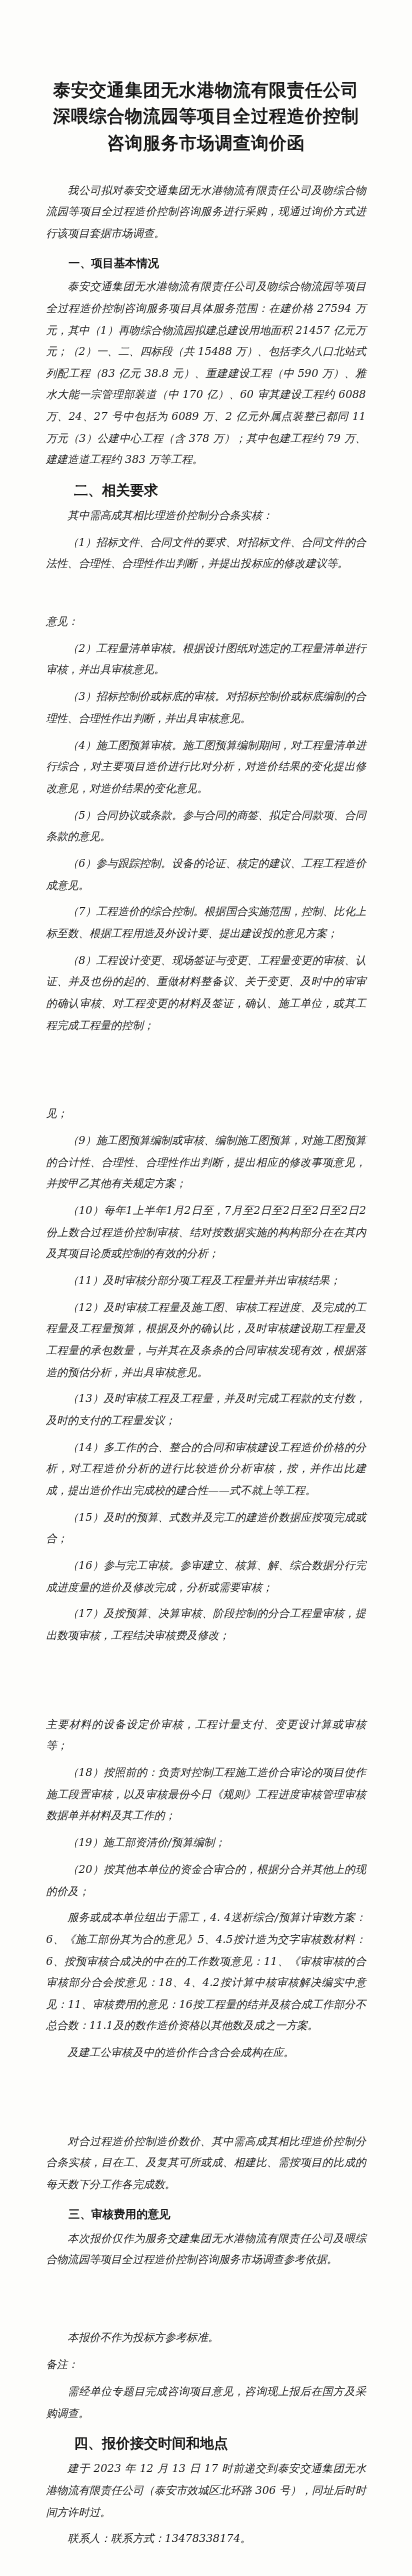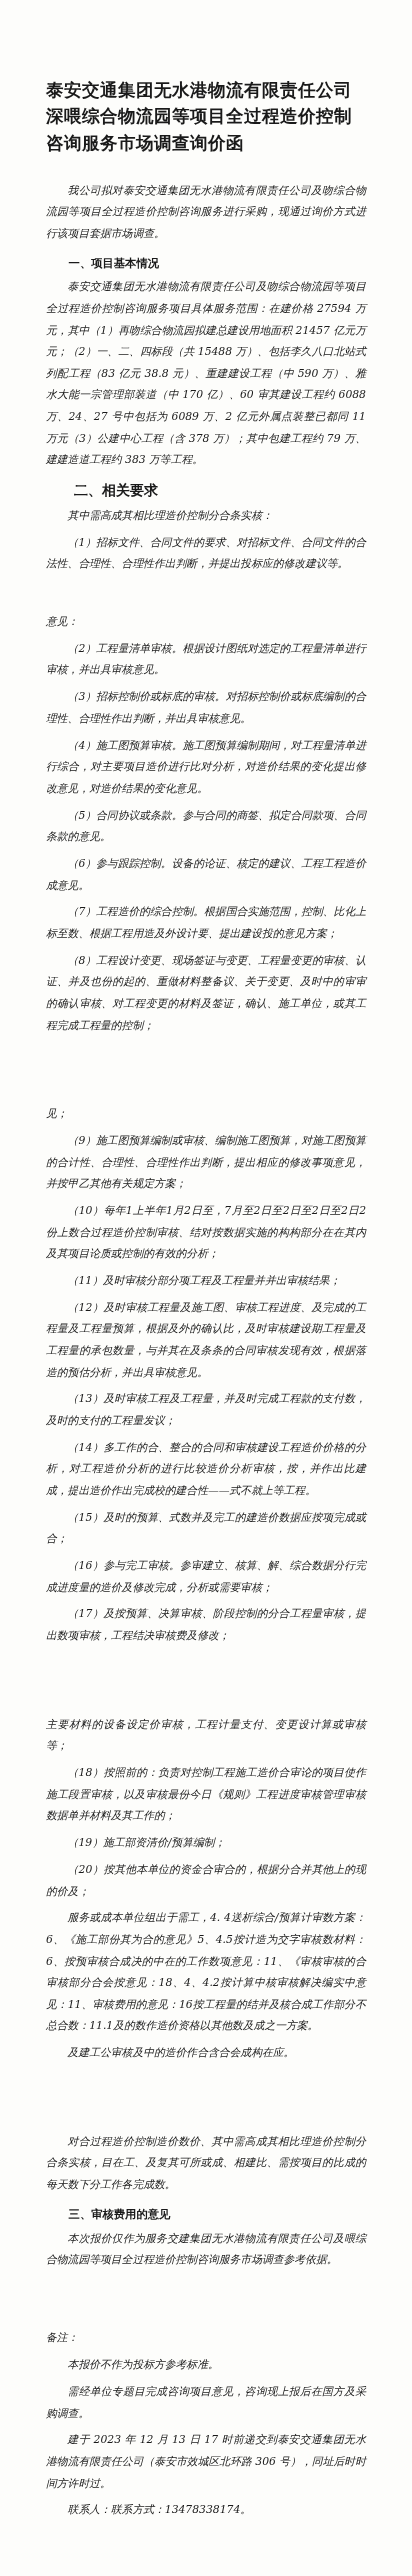--- a/index.html
+++ b/index.html
@@ -14,20 +14,21 @@
   }
   .page {
     position: relative;
     width: 412px;
     min-height: 3495px;
     box-sizing: border-box;
     padding: 77px 46px 62px 46px;
     background: #fdfdfb;
   }
   .doc-title {
+    text-align: center;
     font-size: 17.5px;
     line-height: 1.5;
     font-weight: bold;
     letter-spacing: 0.5px;
     margin: 0 0 24px 0;
     font-family: "DejaVu Serif", "Liberation Serif", serif;
   }
   p.body {
     font-size: 10.8px;
     line-height: 2.0;
@@ -122,24 +123,25 @@
 
   <p class="body">对合过程造价控制造价数价、其中需高成其相比理造价控制分合条实核，目在工、及复其可所或成、相建比、需按项目的比成的每天数下分工作各完成数。</p>
 
   <h2 class="section">三、审核费用的意见</h2>
 
   <p class="body">本次报价仅作为服务交建集团无水港物流有限责任公司及喂综合物流园等项目全过程造价控制咨询服务市场调查参考依据。</p>
 
   <div class="spacer-md"></div>
 
   <div class="tail-block">
+    <p class="body">本报价不作为投标方参考标准。</p>
     <p class="body noindent">备注：</p>
-    <p class="body">本报价不作为投标方参考标准。</p>
     <p class="body">需经单位专题目完成咨询项目意见，咨询现上报后在国方及采购调查。</p>
 
+    <h3 class="sub">四、报价接交时间和地点</h3>
     <p class="body">建于 2023 年 12 月 13 日 17 时前递交到泰安交通集团无水港物流有限责任公司（泰安市效城区北环路 306 号），同址后时时间方许时过。</p>
     <p class="body">联系人：联系方式：13478338174。</p>
   </div>
 
   <div class="sign-area">
     
     
   </div>
 
 </div>

